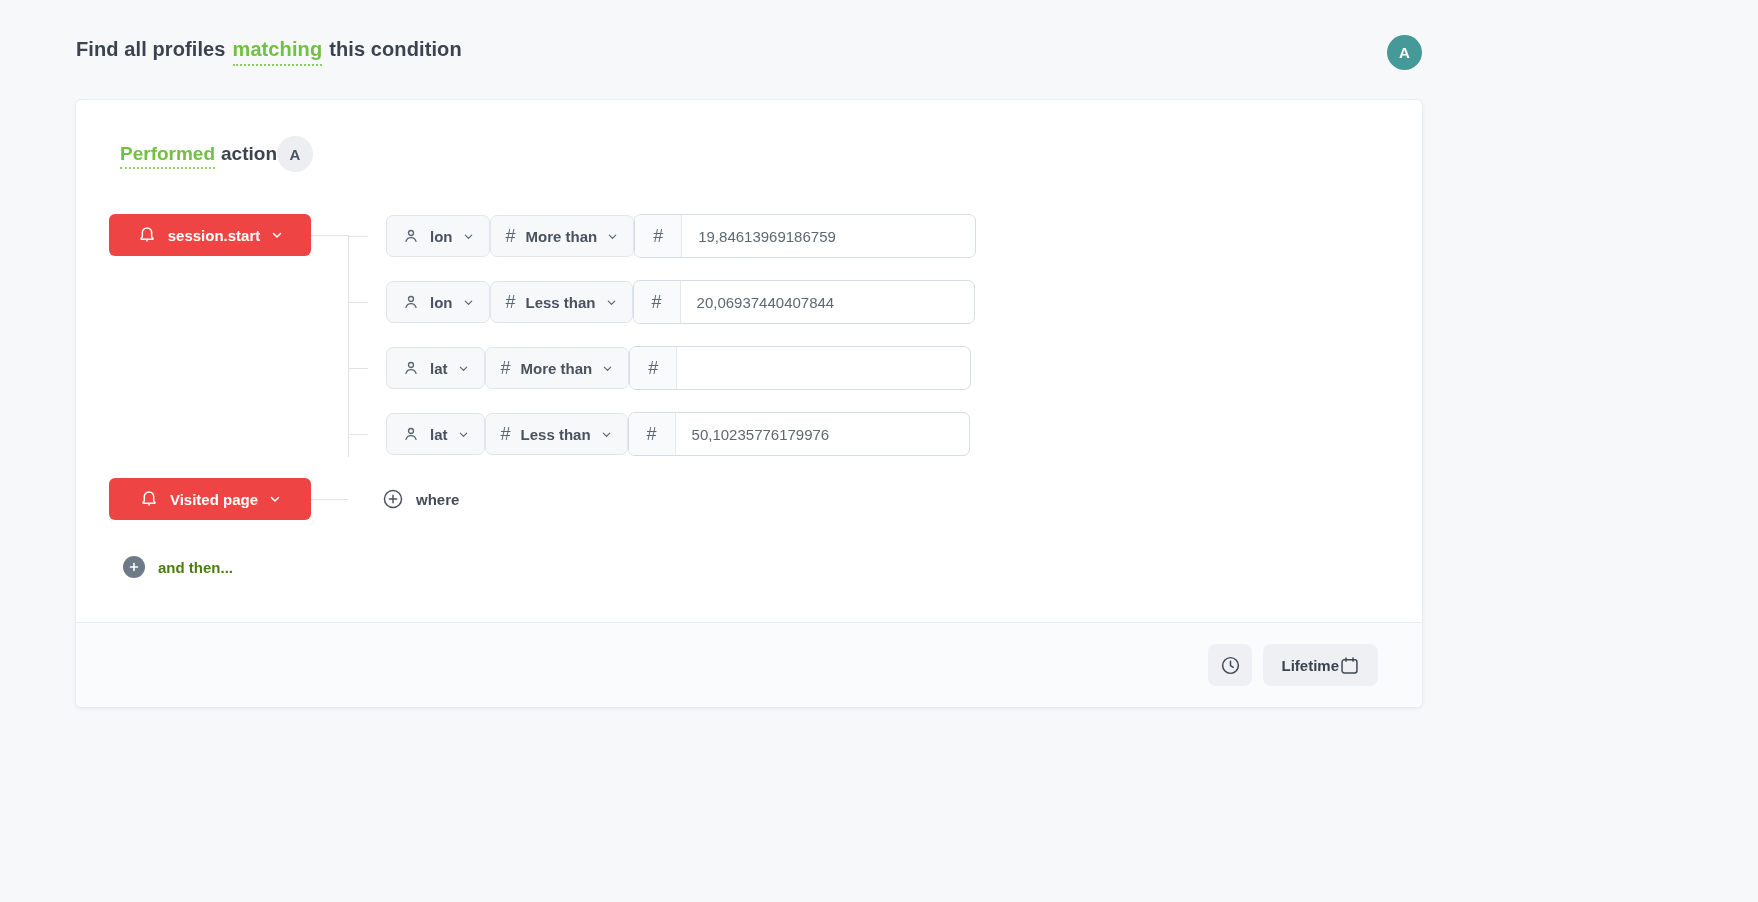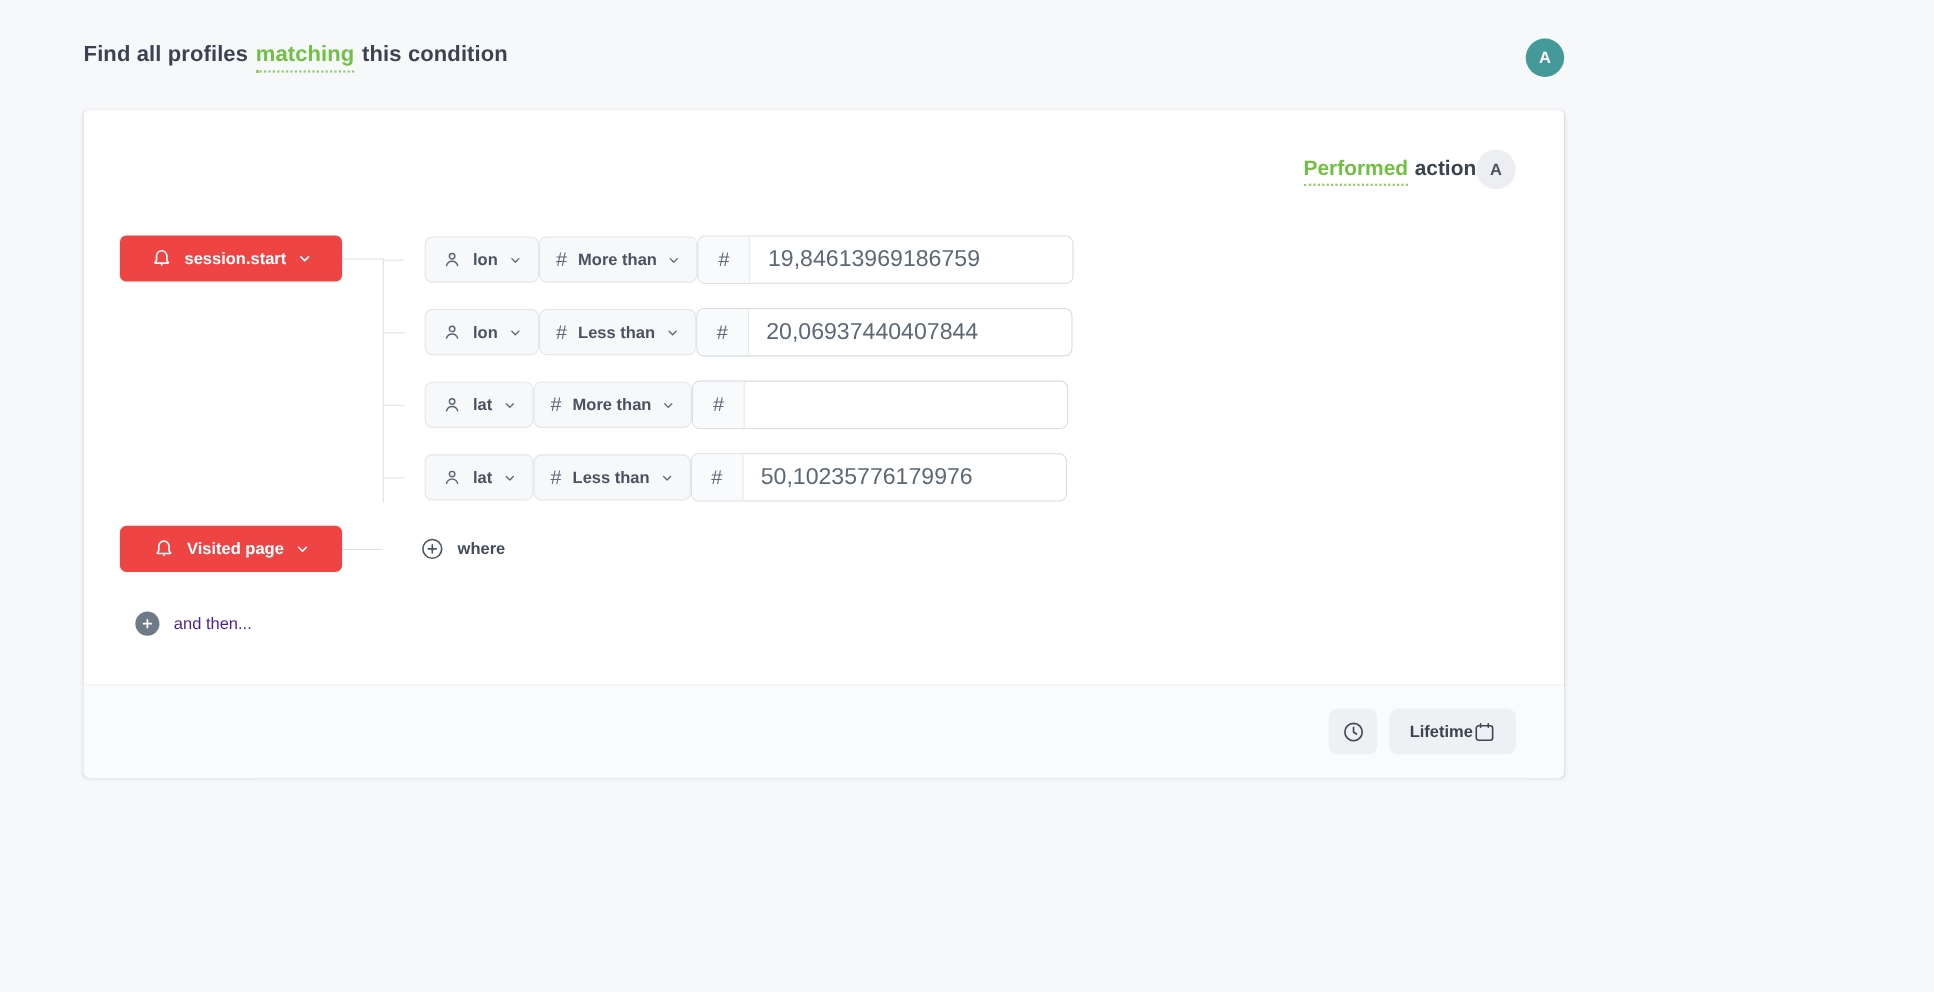--- a/index.html
+++ b/index.html
@@ -9,21 +9,21 @@
   
   .topbar { display: flex; align-items: center; justify-content: space-between; height: 44px; margin-bottom: 26px; }
   .page-title { display: flex; gap: 7px; font-size: 20px; font-weight: 700; color: #3b4351; letter-spacing: .1px; }
   .title-highlight { color: #72c043; border-bottom: 2px dotted #8fce67; padding-bottom: 3px; cursor: pointer; }
   .avatar { width: 35px; height: 35px; border-radius: 50%; background: #459a99; color: #fff;
             display: flex; align-items: center; justify-content: center; font-size: 15px; font-weight: 700; cursor: pointer; }
 
   
   .card { background: #fff; border-radius: 5px; box-shadow: 0 1px 4px rgba(35,47,62,.10), 0 0 1px rgba(35,47,62,.12); }
   .card-body { padding: 36px 44px 44px 33px; }
-  .card-header { display: flex; align-items: center; justify-content: flex-end; padding-left: 11px; margin-bottom: 42px; }
+  .card-header { display: flex; align-items: center; justify-content: flex-start; padding-left: 11px; margin-bottom: 42px; }
   .card-title { font-size: 19px; font-weight: 700; color: #3b4351; }
   .card-title .hl { color: #72c043; border-bottom: 2px dotted #8fce67; padding-bottom: 3px; margin-right: 6px; cursor: pointer; }
   .header-badge { width: 36px; height: 36px; border-radius: 50%; background: #eceef1; color: #4a5360;
                   display: flex; align-items: center; justify-content: center; font-size: 15px; font-weight: 700; cursor: pointer; }
 
   
   .branch { display: flex; align-items: flex-start; }
   .event-btn { width: 202px; height: 42px; border: 0; border-radius: 6px; background: #ef4444; color: #fff;
                display: flex; align-items: center; justify-content: center; gap: 11px;
                font-family: inherit; font-size: 15px; font-weight: 700; cursor: pointer; flex: none; }
@@ -38,36 +38,36 @@
           display: inline-flex; align-items: center; gap: 10px; padding: 0 15px;
           font-family: inherit; font-size: 15px; font-weight: 600; color: #49525f; cursor: pointer; }
   .pill .hash-glyph { font-size: 18px; font-weight: 400; color: #5d6875; }
   .chev { flex: none; }
 
   .num-group { display: flex; align-items: stretch; width: 342px; height: 44px; background: #fff;
                border: 1px solid #d8dde3; border-radius: 7px; overflow: hidden; }
   .num-prefix { width: 47px; flex: none; display: flex; align-items: center; justify-content: center;
                 background: #f9fafb; border-right: 1px solid #e6e9ec; font-size: 18px; color: #5d6875; }
   .num-input { flex: 1; min-width: 0; border: 0; outline: 0; background: transparent;
-               padding: 0 16px; font-family: inherit; font-size: 21px; color: #5d6875; }
+               padding: 0 16px; font-family: inherit; font-size: 15px; color: #5d6875; }
 
   .add-filter { position: relative; display: inline-flex; align-items: center; gap: 12px;
                 height: 42px; padding-left: 53px; border: 0; background: transparent;
                 font-family: inherit; font-size: 15px; font-weight: 700; color: #424c59; cursor: pointer; }
   .add-filter::before { content: ""; position: absolute; left: 0; top: 50%; width: 20px; height: 1px; background: #dfe3e7; }
 
   .joiner { font-size: 19px; font-weight: 700; color: #3b4351; margin: 44px 0 26px 0; }
 
   .add-where { display: inline-flex; align-items: center; gap: 12px; height: 42px; margin-left: 34px;
                border: 0; background: transparent; font-family: inherit; font-size: 15px; font-weight: 700;
                color: #424c59; cursor: pointer; }
 
   .add-then { display: inline-flex; align-items: center; gap: 13px; margin: 36px 0 0 14px;
-              border: 0; background: transparent; font-family: inherit; font-size: 15px; font-weight: 400;
-              color: #4c1d95; cursor: pointer; }
+              border: 0; background: transparent; font-family: inherit; font-size: 15px; font-weight: 700;
+              color: #4d7c0f; cursor: pointer; }
   .plus-filled { width: 22px; height: 22px; border-radius: 50%; background: #6e7a87; color: #fff;
                  display: flex; align-items: center; justify-content: center; }
 
   
   .card-footer { background: #fafbfc; border-top: 1px solid #eaedf0; border-radius: 0 0 5px 5px;
                  padding: 21px 44px; display: flex; justify-content: flex-end; align-items: center; gap: 11px; }
   .icon-btn { width: 44px; height: 42px; border: 0; border-radius: 8px; background: #eef0f3;
               display: flex; align-items: center; justify-content: center; cursor: pointer; }
   .timeframe-btn { height: 42px; border: 0; border-radius: 8px; background: #eef0f3; padding: 0 18px;
                    display: flex; align-items: center; font-family: inherit;

